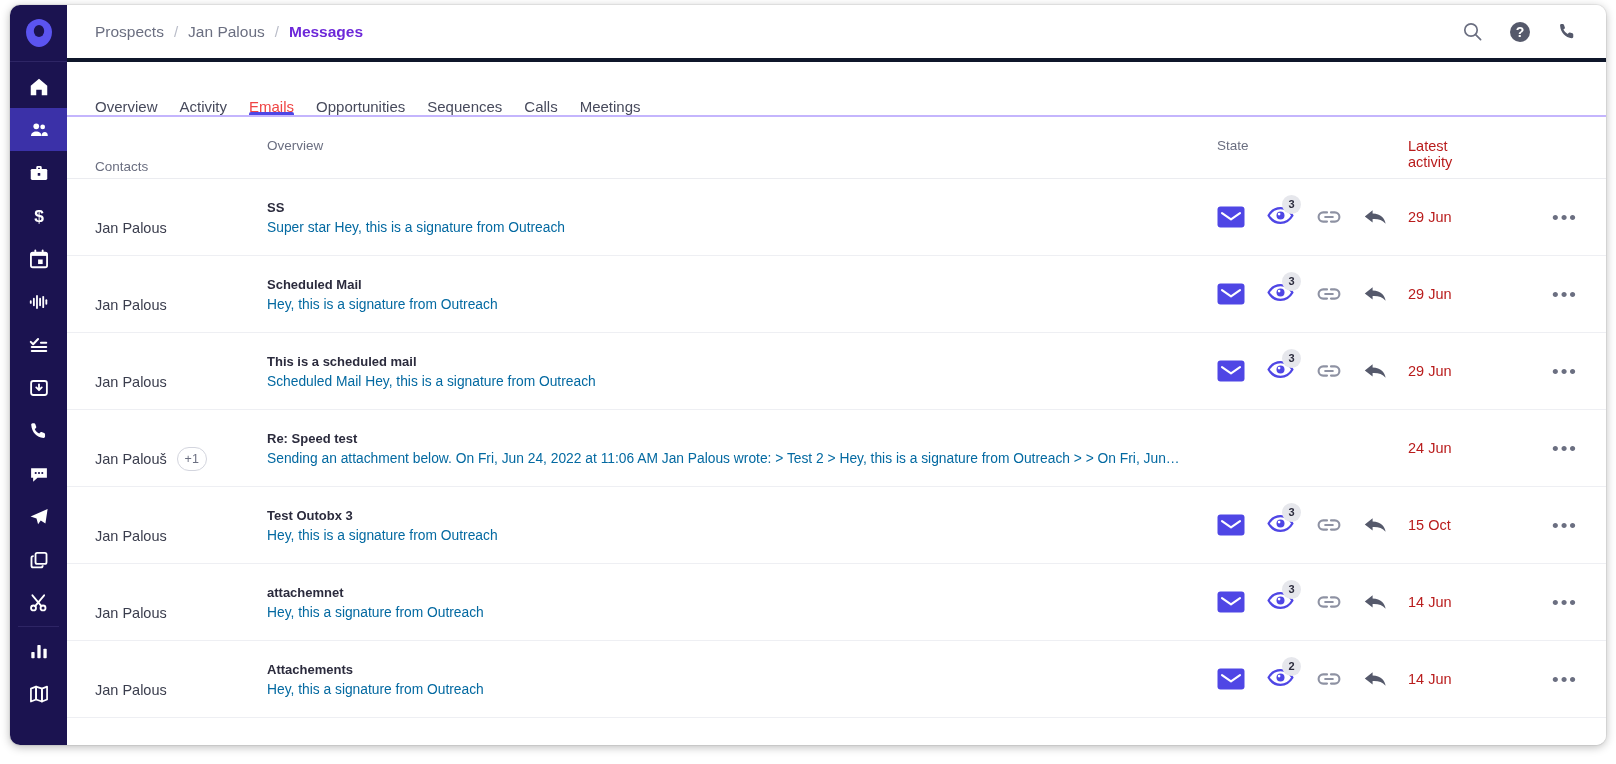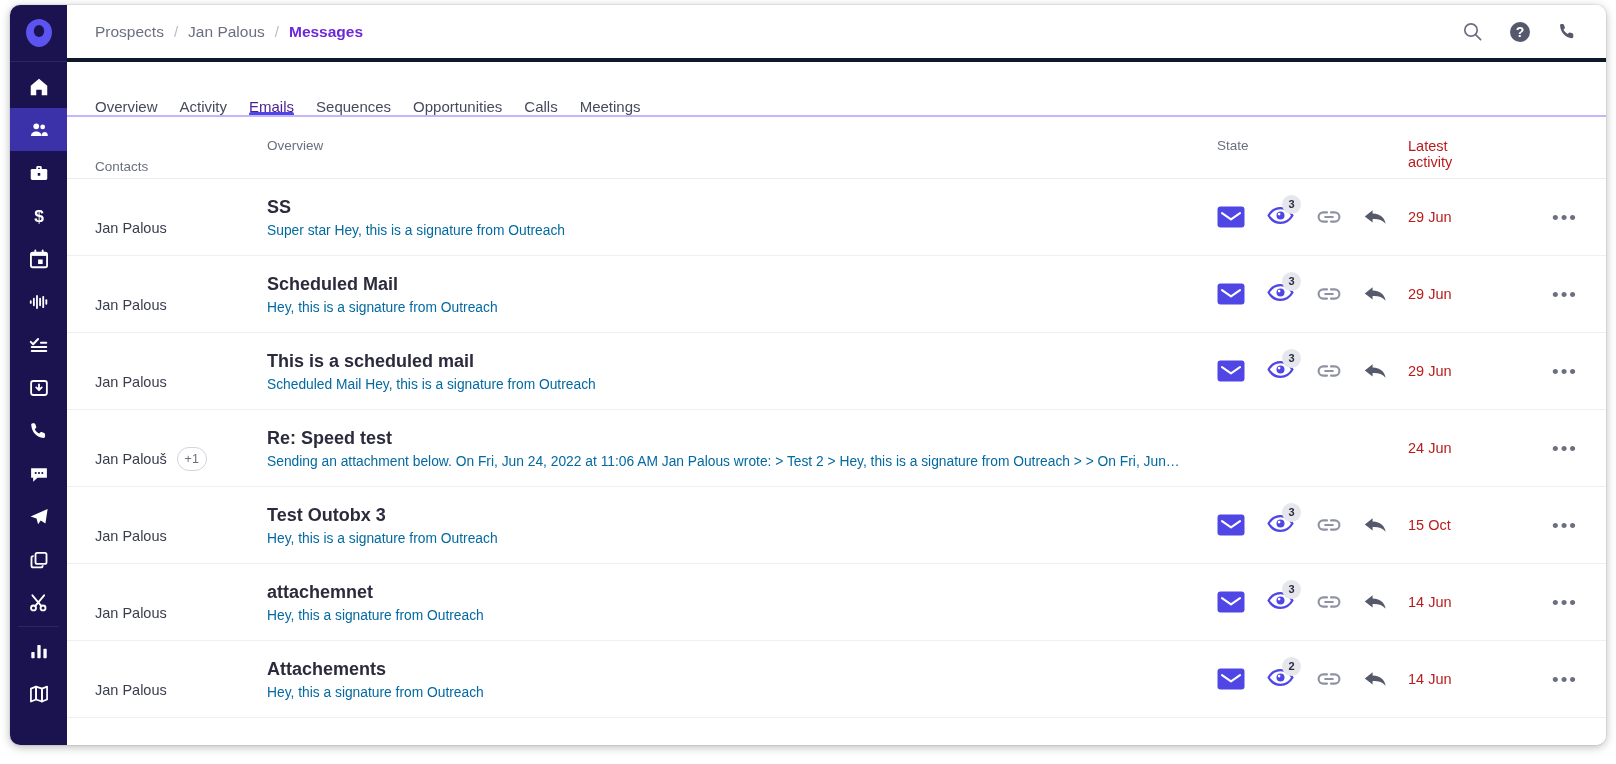--- a/index.html
+++ b/index.html
@@ -68,21 +68,21 @@
     border-bottom: 2px solid #c4b5fd;
   }
   .tab {
     display: flex; align-items: center;
     padding: 0 11px;
     font-size: 15px; color: #474a5c;
     cursor: pointer;
     position: relative;
   }
   .tab:first-child { padding-left: 0; }
-  .tab.active { color: #4c1d95; }
+  .tab.active { color: #ef4444; }
   .tab.active::after {
     content: ""; position: absolute;
     left: 11px; right: 11px; bottom: 0;
     height: 3px; background: #4f46e5; border-radius: 2px 2px 0 0;
   }
 
   
   .table-wrap { flex: 1 1 auto; overflow: hidden; }
   .thead {
     display: flex; align-items: flex-start;
@@ -104,21 +104,21 @@
   .c-menu    { flex: 0 0 50px; display: flex; justify-content: flex-end; }
 
   .contact-name { font-size: 14.5px; color: #3a3d4d; white-space: nowrap; }
   .plus-pill {
     border: 1px solid #d3d5de; border-radius: 999px;
     min-width: 30px; height: 24px;
     display: flex; align-items: center; justify-content: center;
     font-size: 12.5px; color: #6b6f81; padding: 0 6px;
     cursor: pointer;
   }
-  .subject { font-size: 18px; font-weight: 700; color: #2b2b3d; margin-bottom: 5px; }
+  .subject { font-size: 13px; font-weight: 700; color: #2b2b3d; margin-bottom: 5px; }
   .preview {
     font-size: 13.8px; color: #0369a1;
     white-space: nowrap; overflow: hidden; text-overflow: ellipsis;
   }
   .state-icons { display: flex; align-items: center; gap: 22px; }
   .eye-wrap { position: relative; display: block; }
   .eye-badge {
     position: absolute; left: 15px; top: -11px;
     min-width: 19px; height: 19px; border-radius: 50%;
     background: #e6e7ec; color: #2b2b3d;
@@ -285,24 +285,24 @@
         <div class="tab">
           <span>Overview</span>
         </div>
         <div class="tab">
           <span>Activity</span>
         </div>
         <div class="tab active">
           <span>Emails</span>
         </div>
         <div class="tab">
+          <span>Opportunities</span>
+        </div>
+        <div class="tab">
           <span>Sequences</span>
-        </div>
-        <div class="tab">
-          <span>Opportunities</span>
         </div>
         <div class="tab">
           <span>Calls</span>
         </div>
         <div class="tab">
           <span>Meetings</span>
         </div>
       </div>
 
     <div class="table-wrap">

